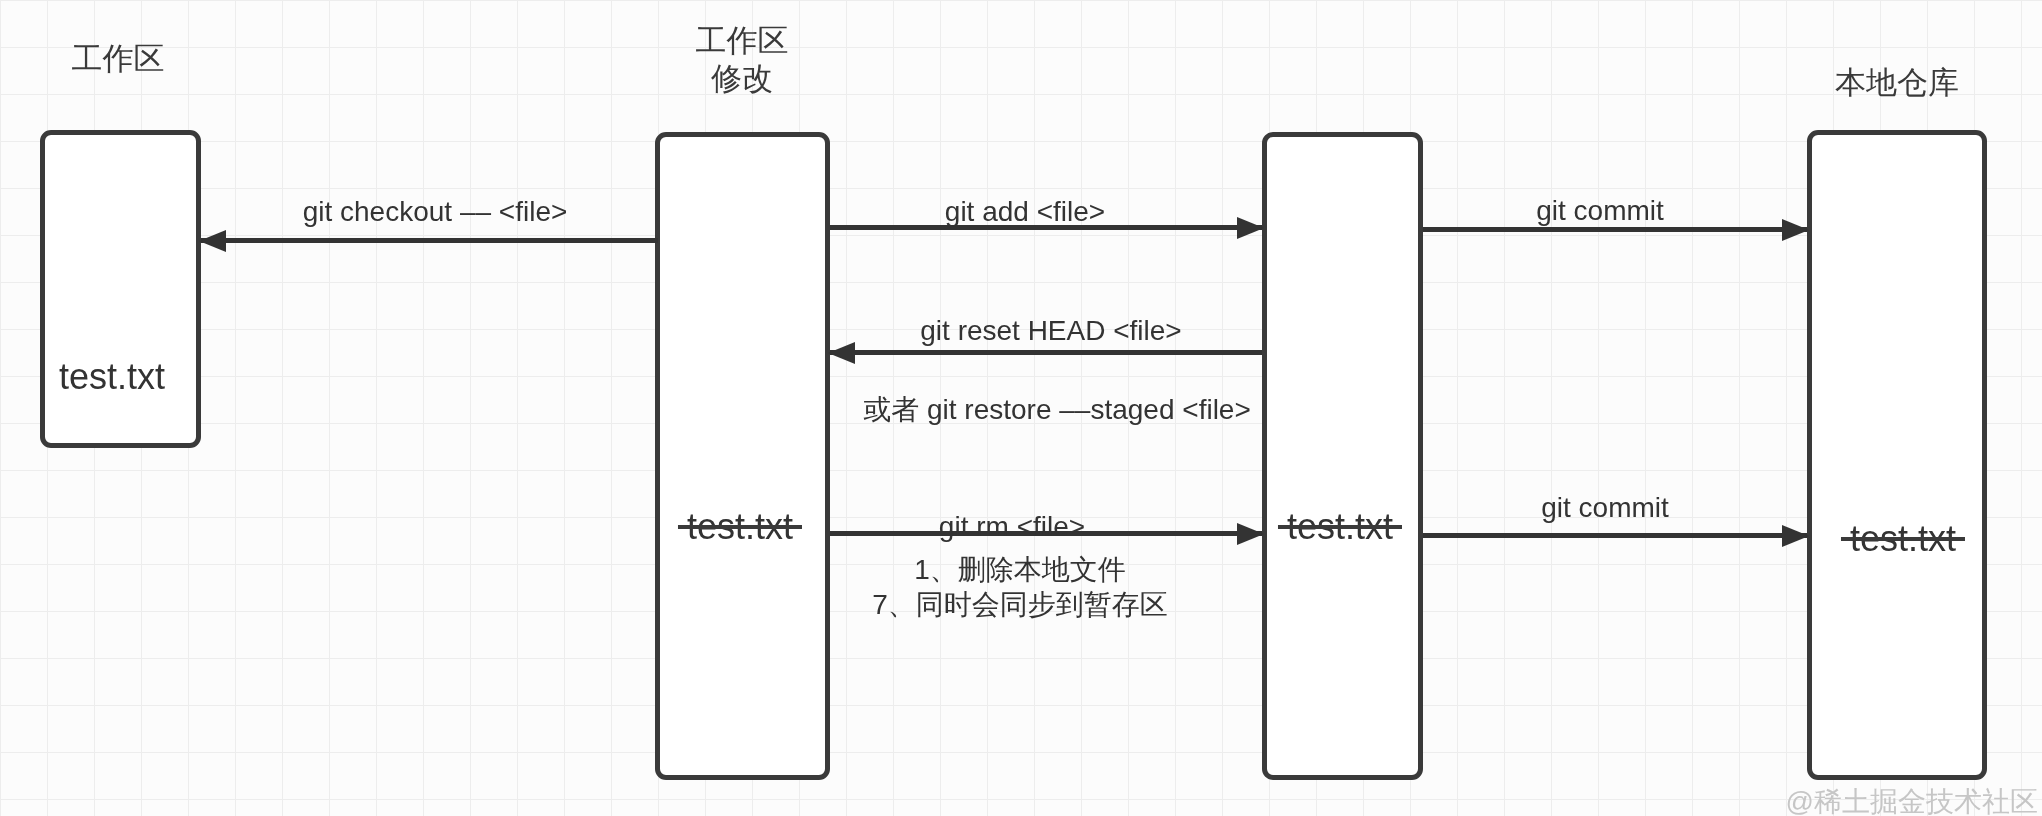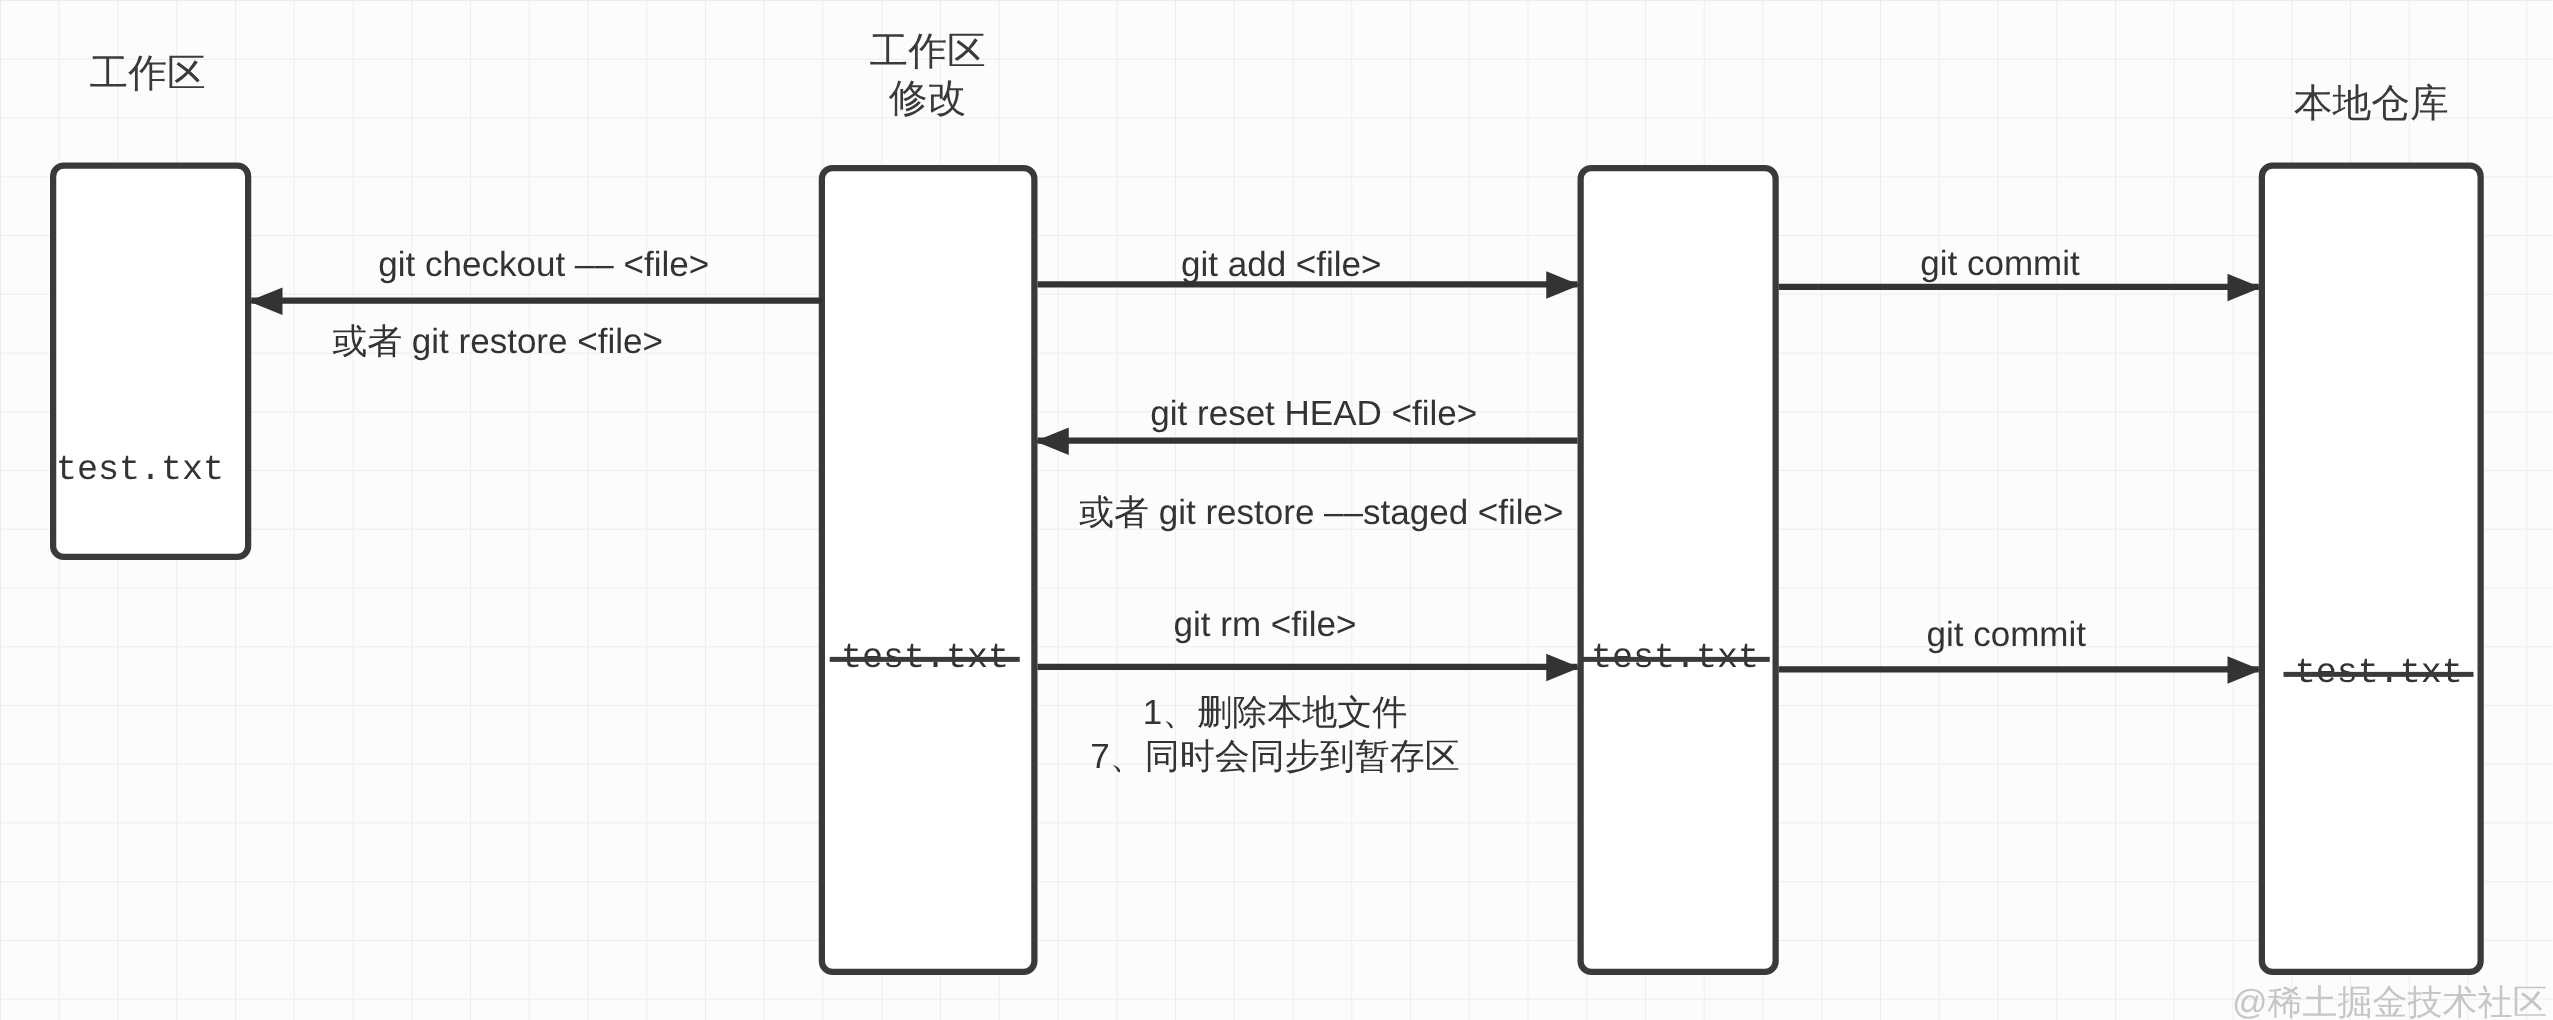--- a/index.html
+++ b/index.html
@@ -17,21 +17,21 @@
     position:absolute; transform:translateX(-50%);
     font-size:31px; line-height:38px; text-align:center;
     color:#3a3a3a; white-space:nowrap;
   }
   .box {
     position:absolute; box-sizing:border-box;
     background:#ffffff; border:5px solid #3a3a3a; border-radius:11px;
   }
   .file {
     position:absolute; transform:translate(-50%,-50%);
-    font-size:28px; color:#333; white-space:nowrap;font-family:Liberation Mono, monospace;
+    font-size:36px; color:#333; white-space:nowrap;
   }
   .file.strike::after {
     content:""; position:absolute; left:-9px; right:-9px;
     top:50%; height:4px; margin-top:-2px; background:#3a3a3a;
   }
   .arrow { position:absolute; height:0; border-top:5px solid #333; }
   .arrow .head {
     position:absolute; top:-13px; width:0; height:0;
     border-top:11px solid transparent; border-bottom:11px solid transparent;
   }
@@ -68,42 +68,41 @@
 
   <div class="file" style="left:112px; top:377px;">test.txt</div>
   <div class="file strike" style="left:740px; top:527px;">test.txt</div>
   <div class="file strike" style="left:1340px; top:527px;">test.txt</div>
   <div class="file strike" style="left:1903px; top:539px;">test.txt</div>
 
   <div class="arrow to-left" style="left:201px; top:238px; width:457px;">
     <span class="head"></span>
   </div>
   <div class="cmd" style="left:435px; top:196px;">git checkout –– &lt;file&gt;</div>
-  <div class="cmd" style="left:398px; top:254px;">或者 git restore &lt;file&gt;</div>
 
   <div class="arrow to-right" style="left:830px; top:225px; width:432px;">
     <span class="head"></span>
   </div>
   <div class="cmd" style="left:1025px; top:196px;">git add &lt;file&gt;</div>
 
   <div class="arrow to-right" style="left:1423px; top:227px; width:384px;">
     <span class="head"></span>
   </div>
   <div class="cmd" style="left:1600px; top:195px;">git commit</div>
 
   <div class="arrow to-left" style="left:830px; top:350px; width:432px;">
     <span class="head"></span>
   </div>
   <div class="cmd" style="left:1051px; top:315px;">git reset HEAD &lt;file&gt;</div>
   <div class="cmd" style="left:1057px; top:361px;margin-top:30px;">或者 git restore ––staged &lt;file&gt;</div>
 
   <div class="arrow to-right" style="left:830px; top:531px; width:432px;">
     <span class="head"></span>
   </div>
-  <div class="cmd" style="left:1012px; top:484px;text-align:right;">git rm &lt;file&gt;</div>
+  <div class="cmd" style="left:1012px; top:511px;text-align:right;">git rm &lt;file&gt;</div>
   <div class="note" style="left:1020px; top:551px;">1、删除本地文件</div>
   <div class="note" style="left:1020px; top:586px;">7、同时会同步到暂存区</div>
 
   <div class="arrow to-right" style="left:1423px; top:533px; width:384px;">
     <span class="head"></span>
   </div>
   <div class="cmd" style="left:1605px; top:492px;">git commit</div>
 
   <div class="watermark" style="left:2038px; top:783px;">@稀土掘金技术社区</div>
 

